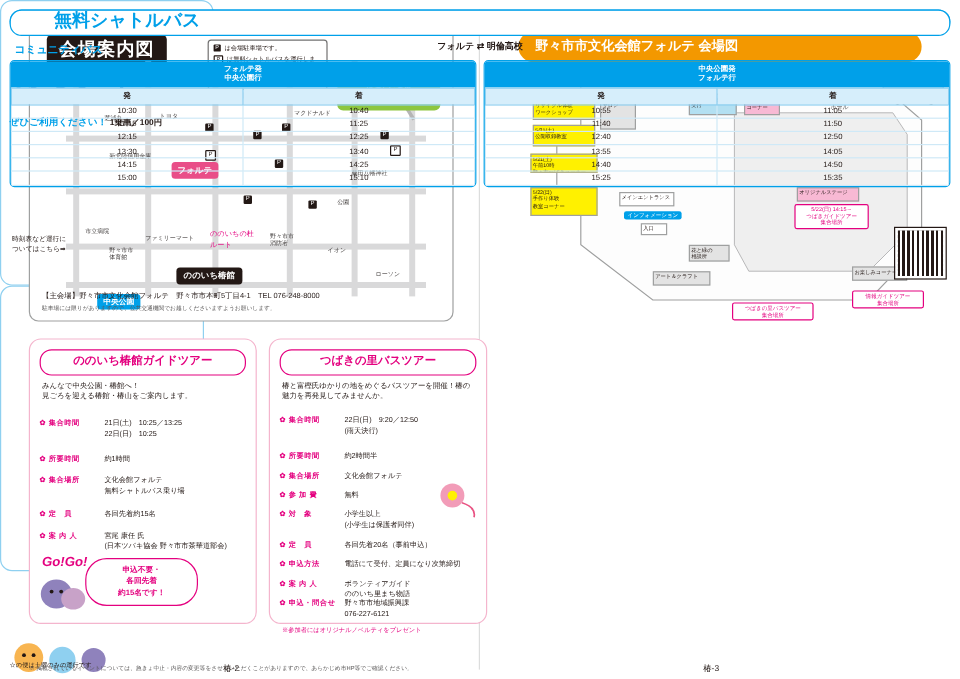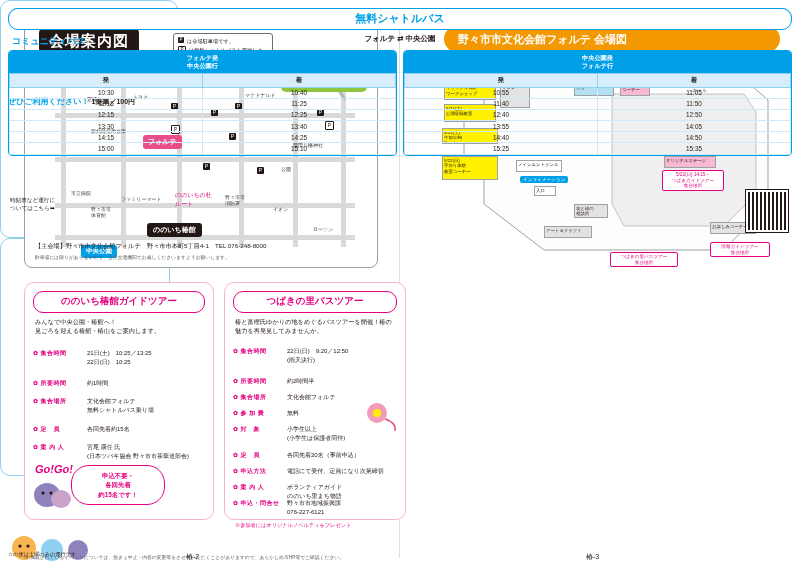--- a/index.html
+++ b/index.html
@@ -35,21 +35,21 @@
   .balloon{position:absolute;border-radius:5px;font-size:6.2px;text-align:center;line-height:1.35;padding:3px 5px;font-weight:bold;}
   .balloon.green{background:#a0d468;background:#8dc63f;color:#fff;}
   .tag-forute{position:absolute;background:#e94e88;color:#fff;font-size:7px;font-weight:bold;border-radius:3px;padding:2px 5px;}
   .tag-tsubaki{position:absolute;background:#231815;color:#fff;font-size:7px;font-weight:bold;border-radius:3px;padding:2px 6px;}
   .tag-park{position:absolute;background:#00a0e9;color:#fff;font-size:6.5px;font-weight:bold;border-radius:3px;padding:2px 5px;}
   .route-arrow{position:absolute;font-size:6px;color:#e4007f;}
   #addr-line{position:absolute;left:10px;bottom:16px;font-size:6.2px;color:#231815;}
   #addr-note{position:absolute;left:10px;bottom:7px;font-size:4.8px;color:#595757;}
   
   #hall-panel{left:424px;top:16px;width:352px;height:250px;}
-  #hall-title{position:absolute;left:20px;top:10px;width:336px;height:26px;border-radius:13px;background:#f39800;color:#fff;font-size:11px;font-weight:bold;line-height:26px;padding-left:14px;box-sizing:border-box;}
+  #hall-title{position:absolute;left:8px;top:10px;width:336px;height:26px;border-radius:13px;background:#f39800;color:#fff;font-size:11px;font-weight:bold;line-height:26px;padding-left:14px;box-sizing:border-box;}
   .room{position:absolute;border:0.6px solid #9fa0a0;background:#fff;font-size:4.4px;line-height:1.2;color:#231815;padding:1px;box-sizing:border-box;overflow:hidden;}
   .room.y{background:#fff100;}
   .room.p{background:#f8b9d4;}
   .room.b{background:#b3e0f2;}
   .room.g{background:#e3e3e3;}
   .pinlbl{position:absolute;font-size:4.6px;background:#fff;border:0.6px solid #e4007f;color:#e4007f;border-radius:2px;padding:1px 2px;line-height:1.2;text-align:center;}
   .bluelbl{position:absolute;font-size:4.6px;background:#00a0e9;color:#fff;border-radius:2px;padding:1px 3px;}
   
   .tour{position:absolute;top:282px;height:236px;border:1px solid #f4b5cd;border-radius:10px;background:#fff;padding-left:12px;}
   #tour-a{left:24px;width:176px;}
@@ -59,21 +59,21 @@
   .dl{position:absolute;left:8px;right:8px;font-size:6px;line-height:1.45;display:flex;gap:4px;}
   .dl .dt{flex:0 0 50px;color:#e4007f;font-weight:bold;letter-spacing:0.5px;}
   .dl .dd{flex:1;color:#231815;}
   .mark{color:#e4007f;margin-right:2px;}
   .gogo{position:absolute;left:10px;bottom:44px;font-size:11px;font-weight:bold;color:#e4007f;font-style:italic;}
   .bubble-note{position:absolute;left:46px;bottom:14px;width:86px;border:1.5px solid #e4007f;border-radius:18px;background:#fff;color:#e4007f;font-size:6.4px;font-weight:bold;text-align:center;line-height:1.45;padding:5px 3px;}
   .foot-note{position:absolute;left:10px;bottom:6px;font-size:5.2px;color:#e4007f;}
   
   #bus-panel{left:424px;top:282px;width:176px;height:236px;border:1px solid #8fd0f0;border-radius:10px;background:#fff;}
   #shuttle-panel{left:608px;top:282px;width:168px;height:236px;border:1px solid #8fd0f0;border-radius:10px;background:#fff;}
-  .blue-title{position:absolute;left:8px;top:8px;right:8px;height:20px;border-radius:10px;background:#00a0e9;color:#fff;font-size:11px;font-weight:bold;line-height:20px;text-align:center;}
+  .blue-title{position:absolute;left:8px;top:8px;right:8px;height:20px;border-radius:10px;background:#00a0e9;color:#fff;font-size:15px;font-weight:bold;line-height:20px;text-align:left;padding-left:36px;}
   .blue-title.outline{background:#fff;border:1.5px solid #00a0e9;color:#00a0e9;line-height:18px;}
   #notty{position:absolute;left:12px;top:36px;font-size:9px;font-weight:bold;color:#00a0e9;line-height:1.2;}
   #notty-logo{position:absolute;left:10px;top:46px;font-size:26px;font-weight:bold;color:#0068b7;font-style:italic;letter-spacing:-1px;}
   #notty-sub{position:absolute;left:14px;top:78px;font-size:4.4px;color:#0068b7;letter-spacing:0.5px;}
   #bus-fare{position:absolute;left:8px;top:96px;right:8px;font-size:8px;font-weight:bold;color:#00a0e9;}
   #fare-amt{font-size:7px;color:#231815;}
   .stop-box{position:absolute;left:10px;top:140px;width:156px;}
   .stop-title{height:16px;border-radius:8px;background:#00a0e9;color:#fff;font-size:8px;font-weight:bold;line-height:16px;text-align:center;}
   .stop-row{margin-top:6px;display:flex;align-items:center;gap:4px;font-size:8px;font-weight:bold;color:#231815;}
   .route-pill{background:#e60012;color:#fff;font-size:6.5px;border-radius:8px;padding:2px 6px;font-weight:bold;}
@@ -341,21 +341,21 @@
       <circle cx="16" cy="20" r="12" fill="#f8b551"></circle>
       <circle cx="12" cy="18" r="1.6" fill="#231815"></circle>
         <circle cx="20" cy="18" r="1.6" fill="#231815"></circle>
       <circle cx="44" cy="22" r="11" fill="#8fd0f0"></circle>
       <circle cx="70" cy="22" r="10" fill="#8f82bc"></circle>
     </svg>
   </div>
 
   <div id="shuttle-panel">
     <div class="blue-title outline">無料シャトルバス</div>
-    <div class="shuttle-route">フォルテ ⇄ 中央公園</div>
+    <div class="shuttle-route">フォルテ ⇄ 明倫高校</div>
 
     <div class="tbl">
       <div class="tcol">
         <h4 style="white-space:pre-line;">フォルテ発
 中央公園行</h4>
         <table>
           <tbody>
               <tr>
             <th>発</th>
             <th>着</th>

